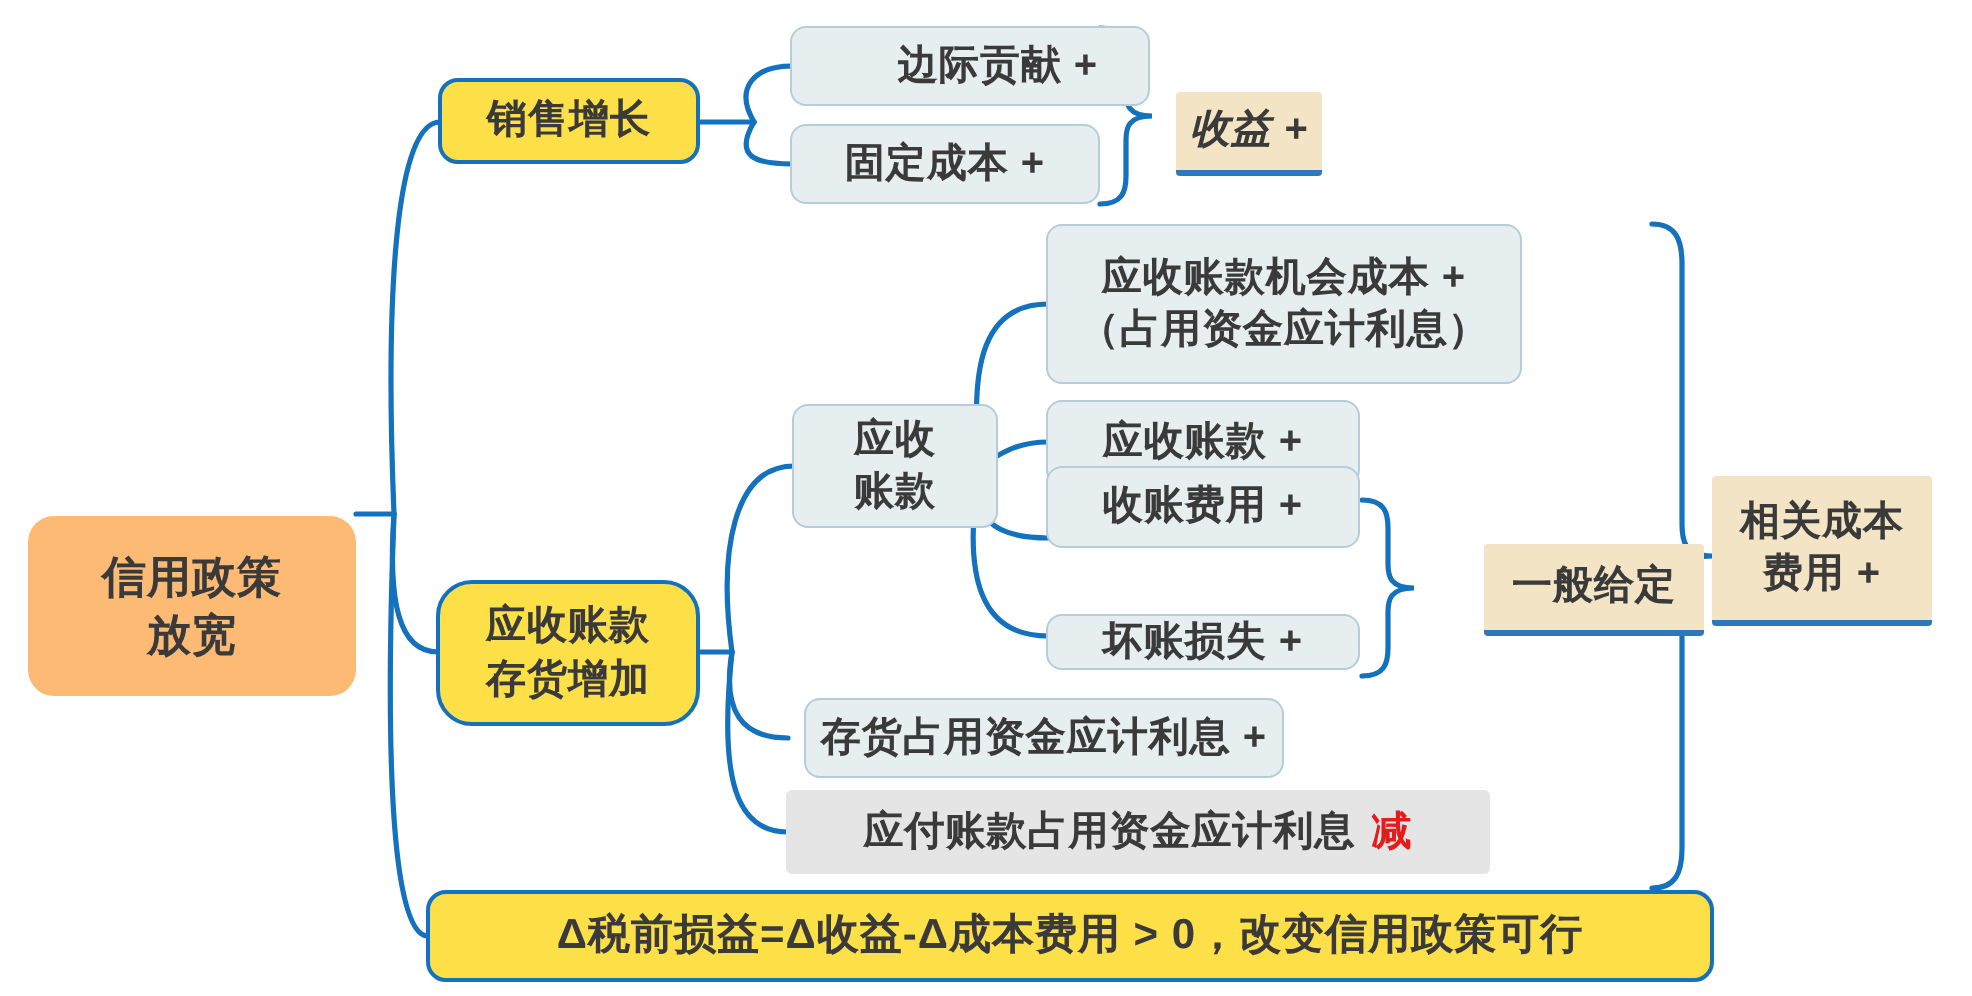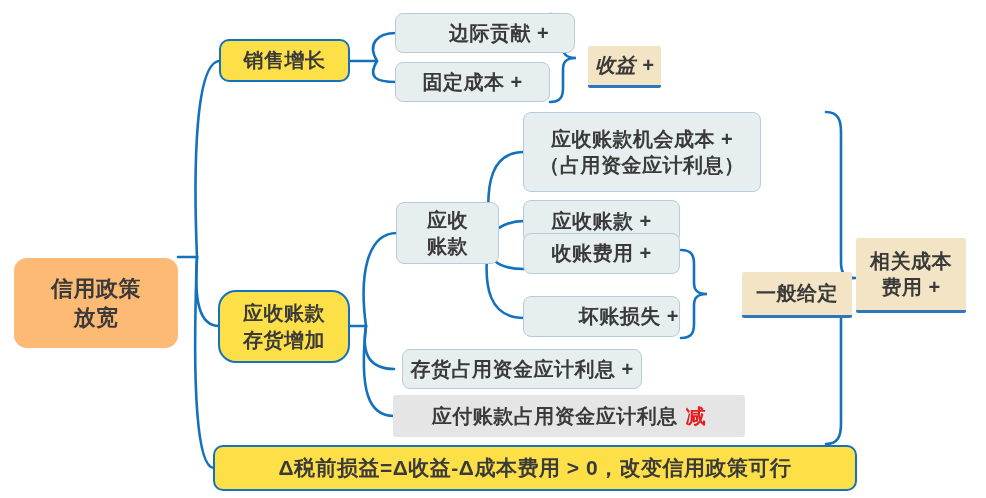--- a/index.html
+++ b/index.html
@@ -81,21 +81,21 @@
   <div class="node light-box fs20" style="left:523px;top:112px;width:238px;height:80px;">
     <span>应收账款机会成本 +</span>
     <span>（占用资金应计利息）</span>
   </div>
   <div class="node light-box fs20" style="left:523px;top:200px;width:157px;height:43px;">
     <span>应收账款 +</span>
   </div>
   <div class="node light-box fs20" style="left:523px;top:233px;width:157px;height:41px;">
     <span>收账费用 +</span>
   </div>
-  <div class="node light-box fs20" style="left:523px;top:296px;width:157px;height:41px;align-items:flex-end;">
+  <div class="node light-box fs20" style="left:523px;top:307px;width:157px;height:28px;">
     <span>坏账损失 +</span>
   </div>
   <div class="node tan-label fs20" style="left:713px;top:272px;width:110px;height:46px;margin-left:29px;">
     <span>一般给定</span>
   </div>
   <div class="node light-box fs20" style="left:402px;top:349px;width:240px;height:40px;">
     <span>存货占用资金应计利息 +</span>
   </div>
   <div class="node tan-flat fs20 row" style="left:393px;top:395px;width:352px;height:42px;flex-direction:row;">
     <span>应付账款占用资金应计利息</span>

